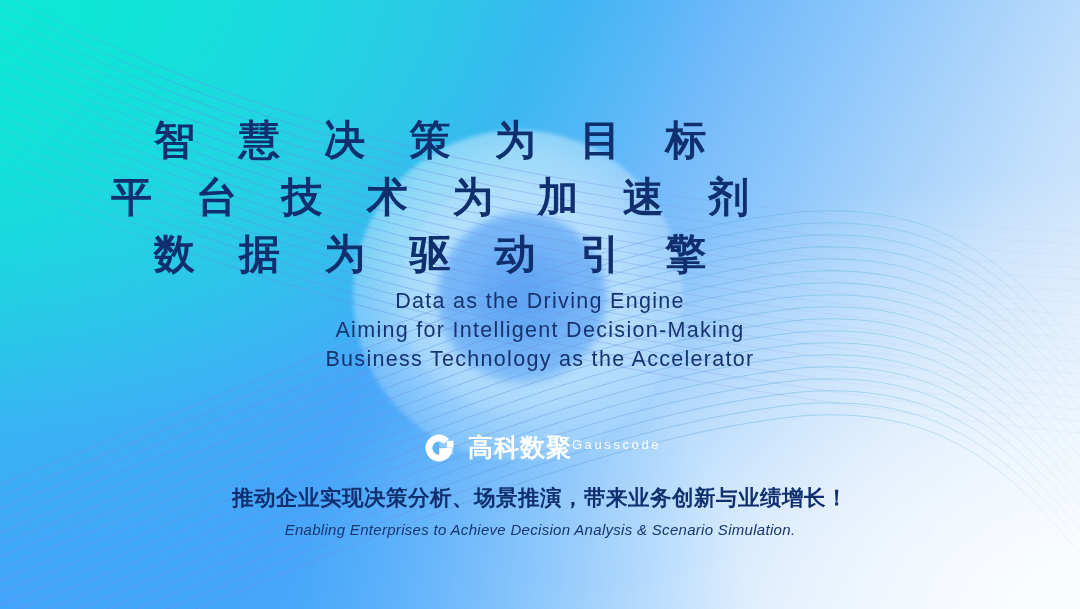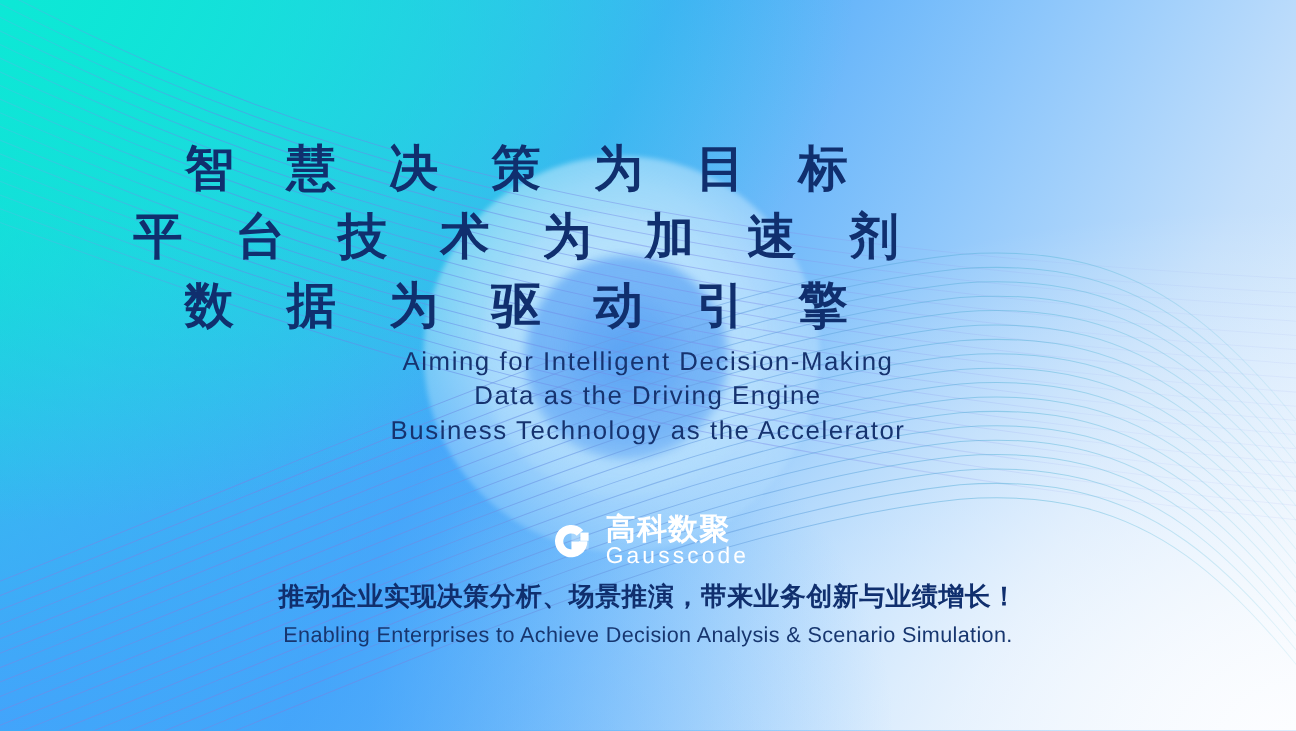--- a/index.html
+++ b/index.html
@@ -46,31 +46,31 @@
   }
   .sub-block{position:absolute;left:0;top:287px;width:1080px;text-align:center;}
   .s-line{
     color:#16336F;font-size:21.5px;line-height:29px;letter-spacing:1.3px;
     white-space:nowrap;font-family:"Liberation Sans","DejaVu Sans",sans-serif;
   }
 
   .logo{position:absolute;left:0;top:428px;width:1080px;
         display:flex;align-items:center;justify-content:center;gap:9px;}
   .logo-mark{width:40px;height:40px;flex:0 0 auto;}
-  .logo-text{display:flex;flex-direction:column;justify-content:center;}
+  .logo-text{display:flex;flex-direction:row;justify-content:center;}
   .logo-cn{color:#ffffff;font-weight:bold;font-size:25px;line-height:26px;letter-spacing:1px;
            font-family:"DejaVu Sans","Liberation Sans",sans-serif;}
-  .logo-en{color:#ffffff;font-size:19px;line-height:20px;letter-spacing:2.6px;
+  .logo-en{color:#ffffff;font-size:13px;line-height:20px;letter-spacing:2.6px;
            font-family:"Liberation Sans","DejaVu Sans",sans-serif;}
 
   .foot{position:absolute;left:0;top:483px;width:1080px;text-align:center;}
   .foot-cn{color:#102F6E;font-weight:bold;font-size:21.5px;line-height:30px;letter-spacing:0.5px;
            white-space:nowrap;font-family:"DejaVu Sans","Liberation Sans",sans-serif;}
-  .foot-en1{color:#17366F;font-size:18px;line-height:27px;letter-spacing:0.3px;
-            white-space:nowrap;margin-top:3px;}
+  .foot-en1{color:#17366F;font-size:15px;line-height:27px;letter-spacing:0.3px;
+            white-space:nowrap;margin-top:3px;font-style:italic;}
   .foot-en2{color:#17366F;font-size:18.5px;line-height:27px;letter-spacing:3.4px;
             text-indent:3.4px;white-space:nowrap;}
 </style>
 </head>
 <body>
 
 <div id="poster">
 
   <div class="glowcircles layer">
     <div class="c c1"></div>
@@ -146,22 +146,22 @@
 
   <div class="content">
 
     <div class="title-block">
       <div class="t-line">智 慧 决 策 为 目 标</div>
       <div class="t-line">平 台 技 术 为 加 速 剂</div>
       <div class="t-line">数 据 为 驱 动 引 擎</div>
     </div>
 
     <div class="sub-block">
+      <div class="s-line">Data as the Driving Engine</div>
       <div class="s-line">Aiming for Intelligent Decision-Making</div>
-      <div class="s-line">Data as the Driving Engine</div>
       <div class="s-line">Business Technology as the Accelerator</div>
     </div>
 
     <div class="logo">
       <span class="logo-mark">
         <svg viewBox="0 0 40 40" width="40" height="40" aria-hidden="true">
 
           <path d="M33.5 20 A13.5 13.5 0 1 1 30.0 10.9 L24.6 15.4 A6.6 6.6 0 1 0 26.6 20 Z" fill="#ffffff"></path>
 
           <rect x="20.2" y="20.2" width="6.9" height="6.9" fill="#ffffff"></rect>

